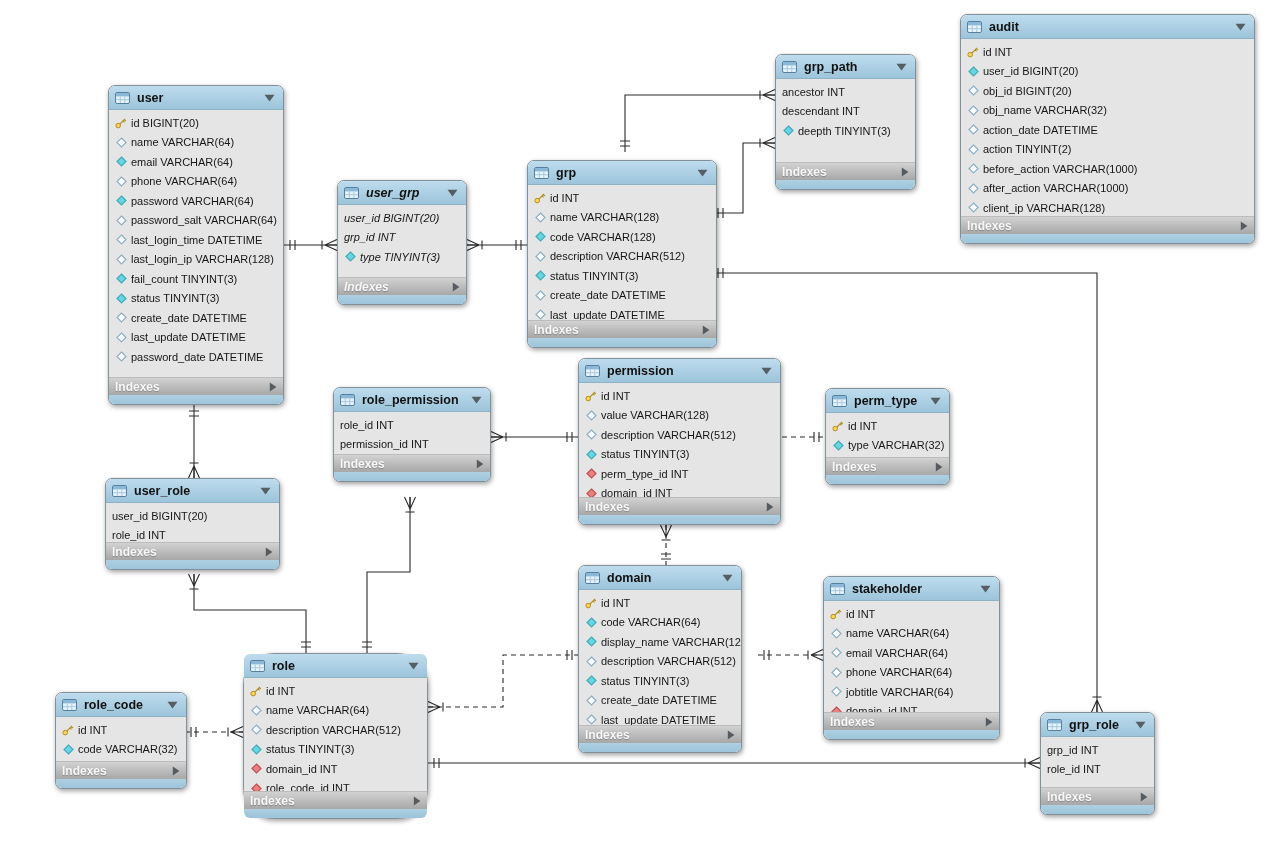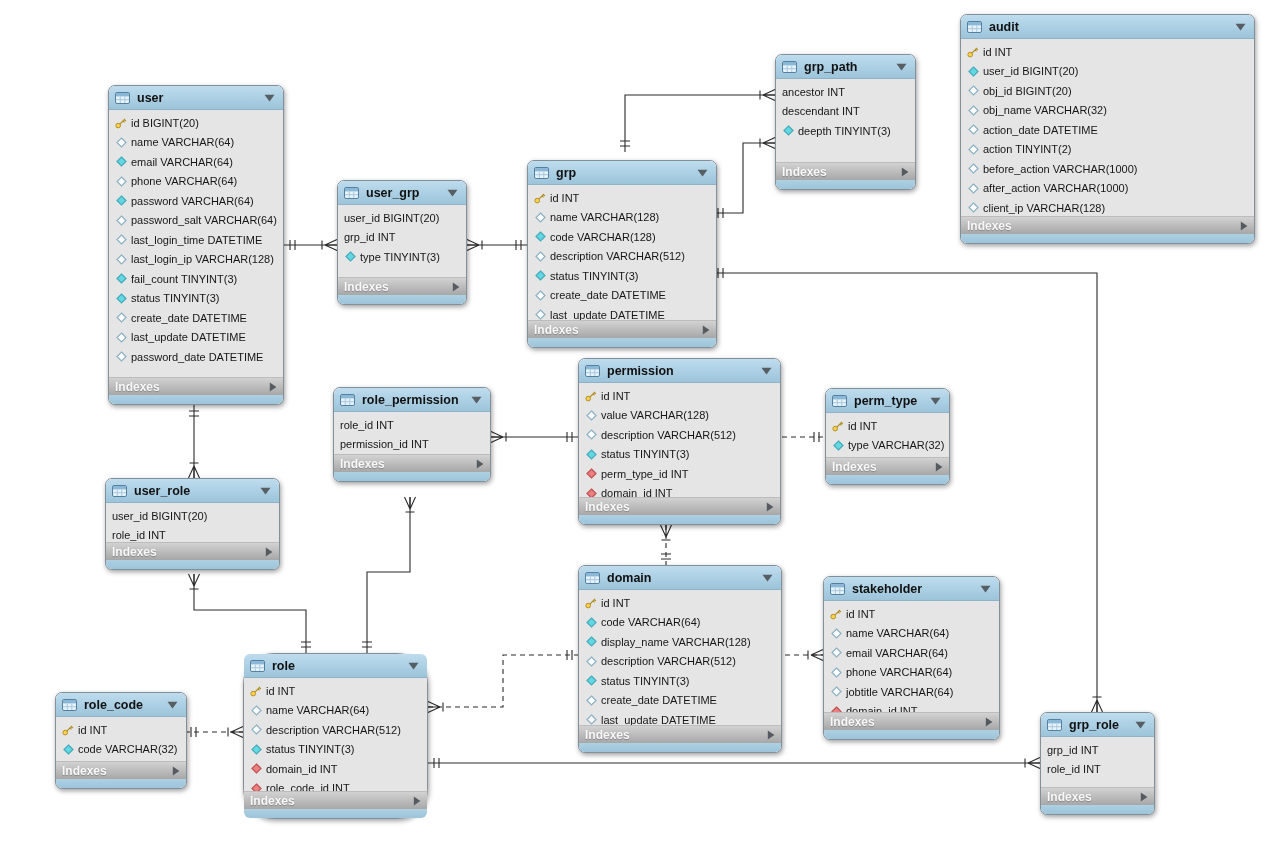--- a/index.html
+++ b/index.html
@@ -227,21 +227,21 @@
     <div class="t-footer">
       <span class="f-label">Indexes</span>
       <span class="f-arrow">
           <svg width="8" height="10" viewBox="0 0 8 10">
             <path d="M0.8 0.5 L7.4 5 L0.8 9.5 Z" fill="#555b60"></path>
           </svg>
         </span>
     </div>
     <div class="t-cap"></div>
   </div>
-    <div class="table-card" style="left: 337px; top: 180px; width: 130px; height: 125px;">
+    <div class="table-card" style="left: 337px; top: 180px; width: 130px; height: 125px; font-style: italic;">
     <div class="t-header">
       <span class="t-icon">
           <svg width="15" height="12" viewBox="0 0 15 12">
             <rect x="0.5" y="0.5" width="14" height="11" rx="1.5" fill="#e7f3fb" stroke="#56809f"></rect>
             <rect x="1" y="1" width="13" height="3.4" fill="#8cb8d8"></rect>
             <line x1="5.3" y1="4.5" x2="5.3" y2="11" stroke="#aac8dd"></line>
             <line x1="9.8" y1="4.5" x2="9.8" y2="11" stroke="#aac8dd"></line>
             <line x1="1" y1="7.7" x2="14" y2="7.7" stroke="#aac8dd"></line>
           </svg>
         </span>
@@ -703,21 +703,21 @@
     <div class="t-footer">
       <span class="f-label">Indexes</span>
       <span class="f-arrow">
           <svg width="8" height="10" viewBox="0 0 8 10">
             <path d="M0.8 0.5 L7.4 5 L0.8 9.5 Z" fill="#555b60"></path>
           </svg>
         </span>
     </div>
     <div class="t-cap"></div>
   </div>
-    <div class="table-card" style="left: 578px; top: 565px; width: 204px; height: 188px;">
+    <div class="table-card" style="left: 578px; top: 565px; width: 164px; height: 188px;">
     <div class="t-header">
       <span class="t-icon">
           <svg width="15" height="12" viewBox="0 0 15 12">
             <rect x="0.5" y="0.5" width="14" height="11" rx="1.5" fill="#e7f3fb" stroke="#56809f"></rect>
             <rect x="1" y="1" width="13" height="3.4" fill="#8cb8d8"></rect>
             <line x1="5.3" y1="4.5" x2="5.3" y2="11" stroke="#aac8dd"></line>
             <line x1="9.8" y1="4.5" x2="9.8" y2="11" stroke="#aac8dd"></line>
             <line x1="1" y1="7.7" x2="14" y2="7.7" stroke="#aac8dd"></line>
           </svg>
         </span>

